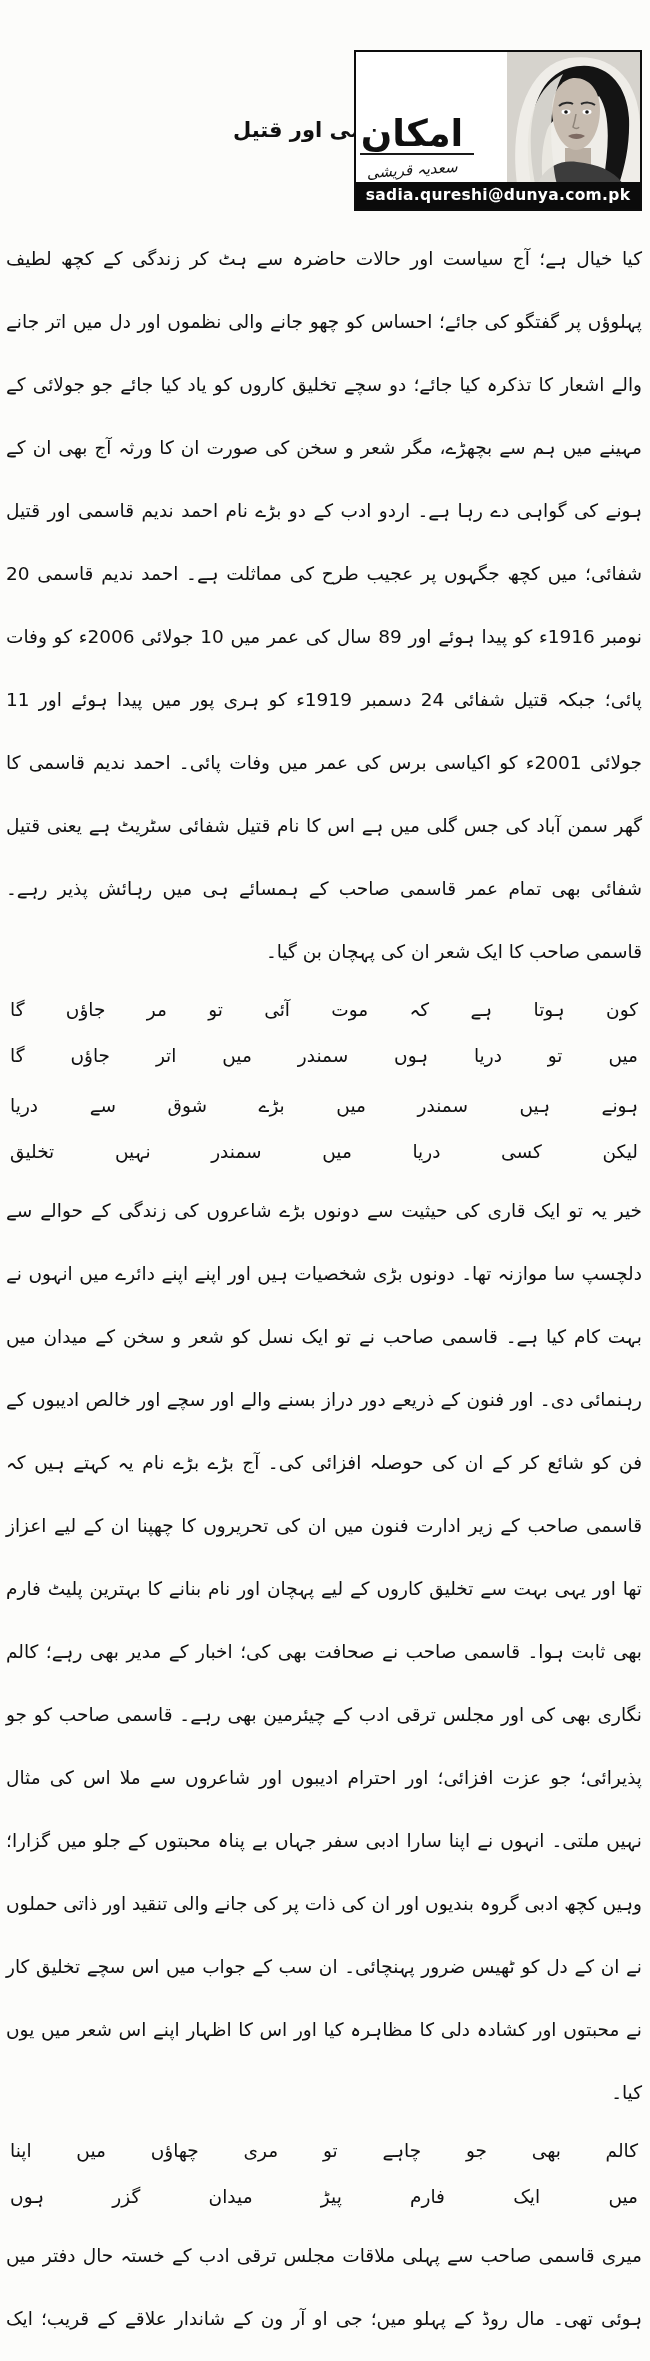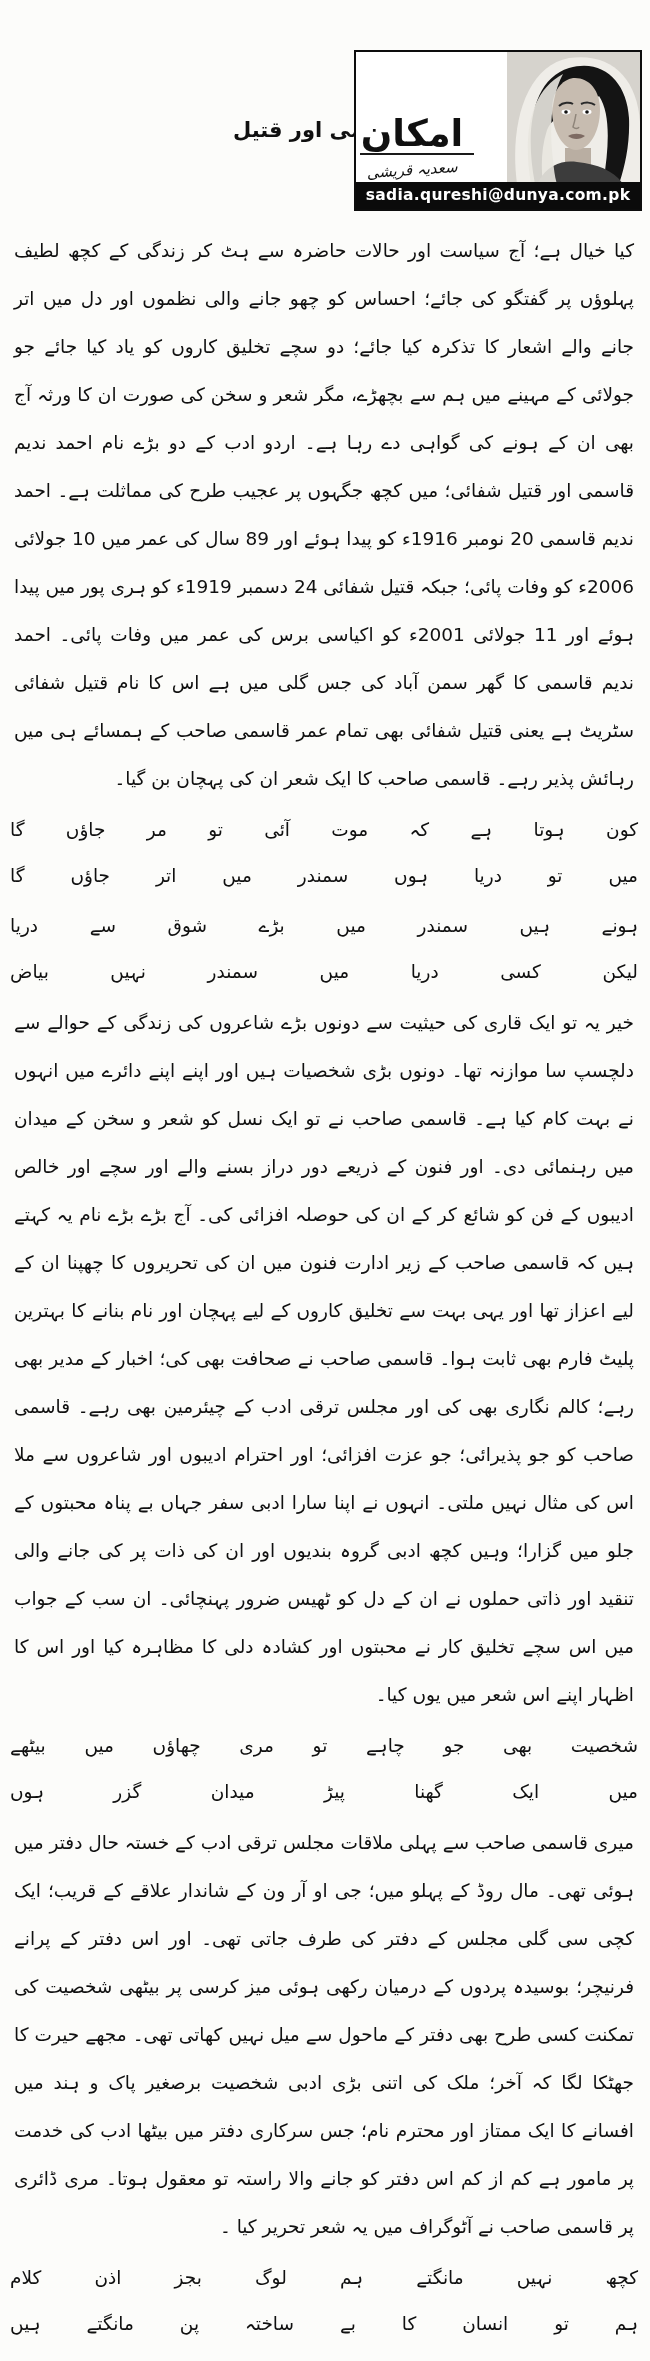--- a/index.html
+++ b/index.html
@@ -94,22 +94,22 @@
     line-height:27px;
     letter-spacing:0.3px;
   }
   
   .article{
     direction:rtl;
     padding:0 8px 0 6px;
     font-size:18.5px;
   }
   .para{
-    margin:2px 8px;
-    line-height:48px;
+    margin:2px 0;
+    line-height:63px;
     text-align:justify;
   }
   .verse{
     margin:4px 0;
     padding:0 4px;
   }
   .verse-line{
     display:flex;
     justify-content:space-between;
     line-height:46px;
@@ -204,40 +204,40 @@
           <span class="verse-word">سے</span>
           <span class="verse-word">دریا</span>
         </div>
         <div class="verse-line">
           <span class="verse-word">لیکن</span>
           <span class="verse-word">کسی</span>
           <span class="verse-word">دریا</span>
           <span class="verse-word">میں</span>
           <span class="verse-word">سمندر</span>
           <span class="verse-word">نہیں</span>
-          <span class="verse-word">بیاض</span>
+          <span class="verse-word">تخلیق</span>
         </div>
       </div>
       <p class="para">خیر یہ تو ایک قاری کی حیثیت سے دونوں بڑے شاعروں کی زندگی کے حوالے سے دلچسپ سا موازنہ تھا۔ دونوں بڑی شخصیات ہیں اور اپنے اپنے دائرے میں انہوں نے بہت کام کیا ہے۔ قاسمی صاحب نے تو ایک نسل کو شعر و سخن کے میدان میں رہنمائی دی۔ اور فنون کے ذریعے دور دراز بسنے والے اور سچے اور خالص ادیبوں کے فن کو شائع کر کے ان کی حوصلہ افزائی کی۔ آج بڑے بڑے نام یہ کہتے ہیں کہ قاسمی صاحب کے زیر ادارت فنون میں ان کی تحریروں کا چھپنا ان کے لیے اعزاز تھا اور یہی بہت سے تخلیق کاروں کے لیے پہچان اور نام بنانے کا بہترین پلیٹ فارم بھی ثابت ہوا۔ قاسمی صاحب نے صحافت بھی کی؛ اخبار کے مدیر بھی رہے؛ کالم نگاری بھی کی اور مجلس ترقی ادب کے چیئرمین بھی رہے۔ قاسمی صاحب کو جو پذیرائی؛ جو عزت افزائی؛ اور احترام ادیبوں اور شاعروں سے ملا اس کی مثال نہیں ملتی۔ انہوں نے اپنا سارا ادبی سفر جہاں بے پناہ محبتوں کے جلو میں گزارا؛ وہیں کچھ ادبی گروہ بندیوں اور ان کی ذات پر کی جانے والی تنقید اور ذاتی حملوں نے ان کے دل کو ٹھیس ضرور پہنچائی۔ ان سب کے جواب میں اس سچے تخلیق کار نے محبتوں اور کشادہ دلی کا مظاہرہ کیا اور اس کا اظہار اپنے اس شعر میں یوں کیا۔</p>
       <div class="verse">
         <div class="verse-line">
-          <span class="verse-word">شخصیت</span>
+          <span class="verse-word">کالم</span>
           <span class="verse-word">بھی</span>
           <span class="verse-word">جو</span>
           <span class="verse-word">چاہے</span>
           <span class="verse-word">تو</span>
           <span class="verse-word">مری</span>
           <span class="verse-word">چھاؤں</span>
           <span class="verse-word">میں</span>
-          <span class="verse-word">بیٹھے</span>
+          <span class="verse-word">اپنا</span>
         </div>
         <div class="verse-line">
           <span class="verse-word">میں</span>
           <span class="verse-word">ایک</span>
-          <span class="verse-word">گھنا</span>
+          <span class="verse-word">فارم</span>
           <span class="verse-word">پیڑ</span>
           <span class="verse-word">میدان</span>
           <span class="verse-word">گزر</span>
           <span class="verse-word">ہوں</span>
         </div>
       </div>
       <p class="para">میری قاسمی صاحب سے پہلی ملاقات مجلس ترقی ادب کے خستہ حال دفتر میں ہوئی تھی۔ مال روڈ کے پہلو میں؛ جی او آر ون کے شاندار علاقے کے قریب؛ ایک کچی سی گلی مجلس کے دفتر کی طرف جاتی تھی۔ اور اس دفتر کے پرانے فرنیچر؛ بوسیدہ پردوں کے درمیان رکھی ہوئی میز کرسی پر بیٹھی شخصیت کی تمکنت کسی طرح بھی دفتر کے ماحول سے میل نہیں کھاتی تھی۔ مجھے حیرت کا جھٹکا لگا کہ آخر؛ ملک کی اتنی بڑی ادبی شخصیت برصغیر پاک و ہند میں افسانے کا ایک ممتاز اور محترم نام؛ جس سرکاری دفتر میں بیٹھا ادب کی خدمت پر مامور ہے کم از کم اس دفتر کو جانے والا راستہ تو معقول ہوتا۔ مری ڈائری پر قاسمی صاحب نے آٹوگراف میں یہ شعر تحریر کیا ۔</p>
       <div class="verse">
         <div class="verse-line">
           <span class="verse-word">کچھ</span>

